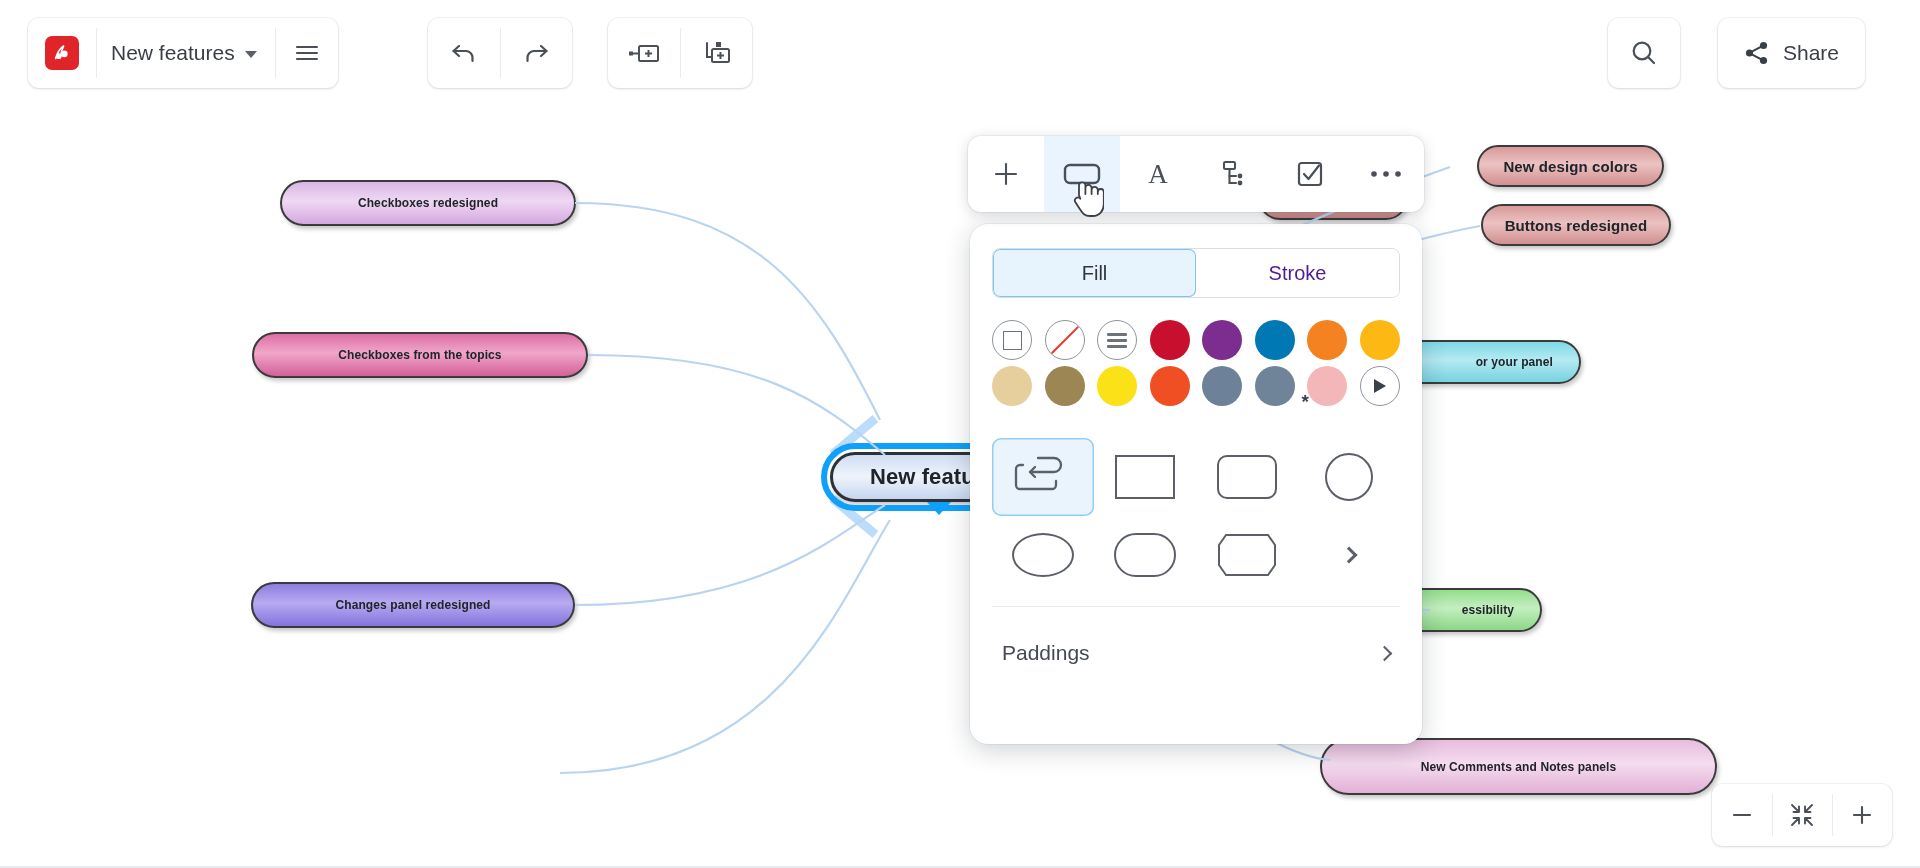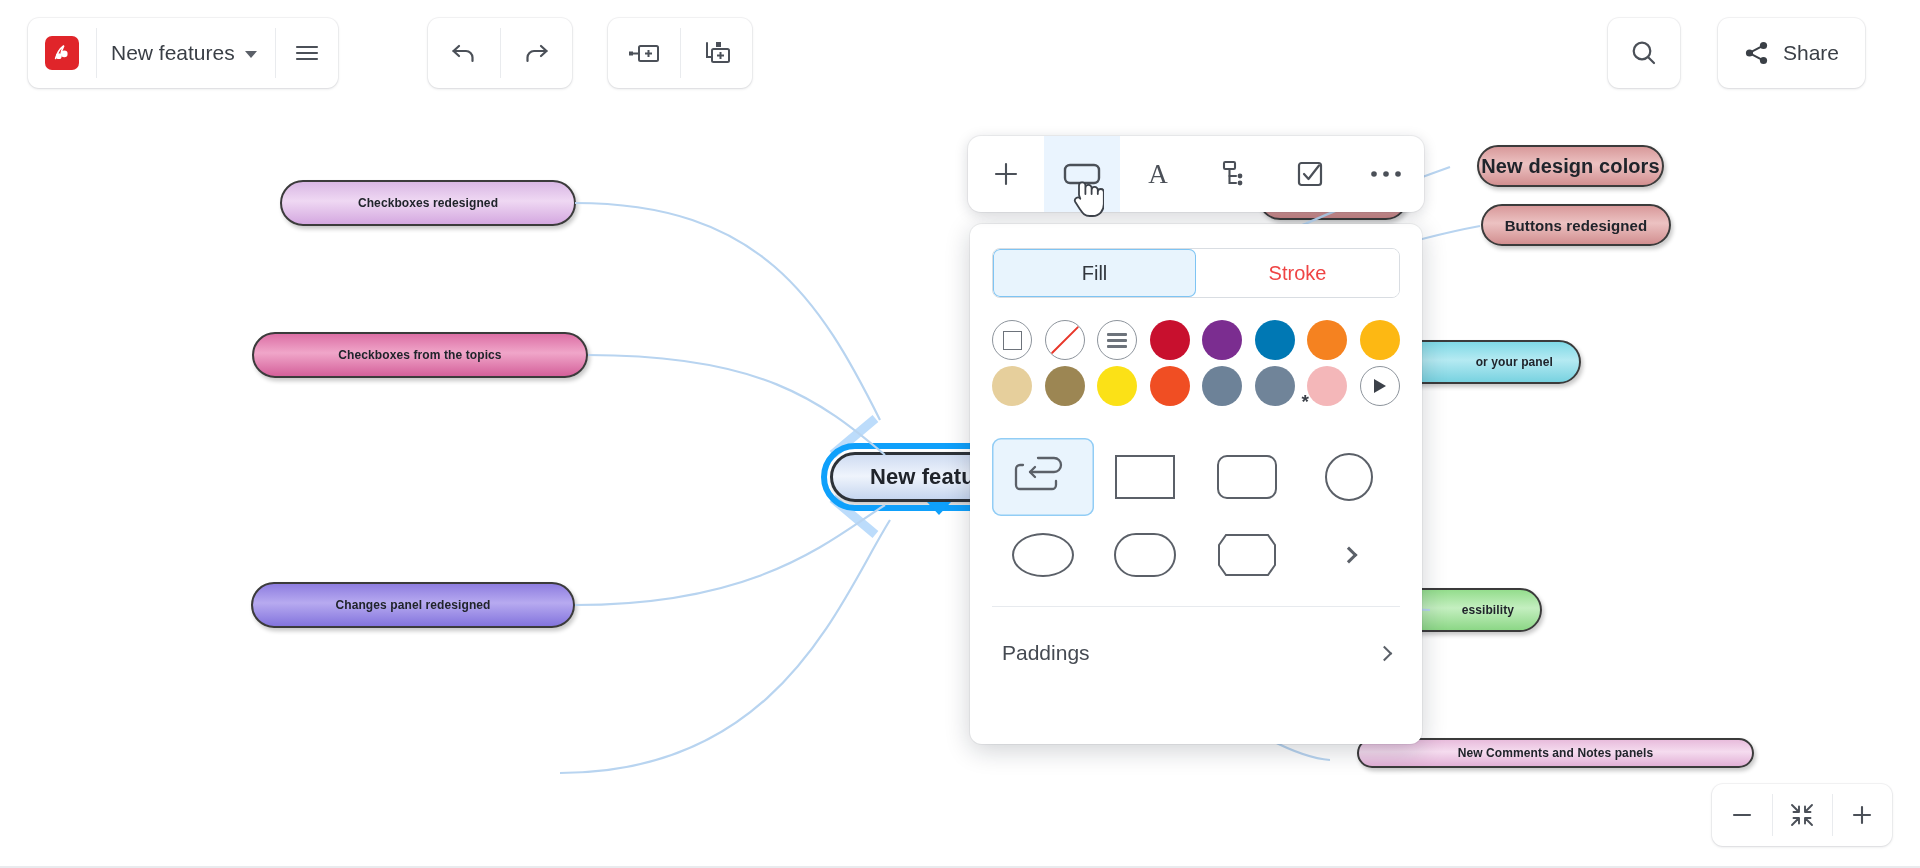--- a/index.html
+++ b/index.html
@@ -97,31 +97,31 @@
   }
   .fmt-btn {
     flex:1; display:flex; align-items:center; justify-content:center;
     cursor:pointer; color:#4b5058; border-radius:13px;
   }
   .fmt-btn.active { background:#eaf4fe; border-radius:0; }
 
   
   #shape-panel {
     position:absolute; left:970px; top:224px; width:452px; height:520px;
-    background:#fff; border-radius:12px;
+    background:#fff; border-radius:18px;
     box-shadow: 0 6px 26px rgba(16,24,40,.20), 0 0 0 1px rgba(16,24,40,.05);
     z-index:55;
   }
   .seg {
     position:absolute; left:22px; top:24px; width:408px; height:50px;
     display:flex; border:1px solid #d9dde2; border-radius:8px; overflow:hidden;
   }
   .seg-item {
     flex:1; display:flex; align-items:center; justify-content:center;
-    font-size:20px; color:#ef4444; cursor:pointer; background:#fff;
+    font-size:20px; color:#4c1d95; cursor:pointer; background:#fff;
   }
   .seg-item.active { background:#e8f4fd; color:#31363d; box-shadow: inset 0 0 0 1px #7ec4f3; border-radius:7px; }
 
   .swatch-rows { position:absolute; left:22px; top:96px; width:408px; }
   .swatch-row { display:flex; gap:0; justify-content:space-between; margin-bottom:6px; }
   .sw {
     width:40px; height:40px; border-radius:50%; cursor:pointer; position:relative;
     display:flex; align-items:center; justify-content:center;
   }
   .sw.outline { border:1.4px solid #8d949c; background:#fff; }
@@ -199,39 +199,39 @@
 
   <div class="node" style="left:252px;top:332px;width:336px;height:46px;background:linear-gradient(180deg,#dc6fa5 0%,#f0a6c9 45%,#d4609a 100%);">
     <span>Checkboxes from the topics</span>
   </div>
 
   <div class="node" style="left:251px;top:582px;width:324px;height:46px;background:linear-gradient(180deg,#8e7de0 0%,#b7aaf0 45%,#8374dd 100%);">
     <span>Changes panel redesigned</span>
   </div>
 
 
-  <div class="node" style="left:1477px;top:145px;width:187px;height:42px;background:linear-gradient(180deg,#d8999a 0%,#ecc2c2 45%,#d28f90 100%);font-size:20px;">
+  <div class="node" style="left:1477px;top:145px;width:187px;height:42px;background:linear-gradient(180deg,#d8999a 0%,#ecc2c2 45%,#d28f90 100%);font-size:15px;">
     <span>New design colors</span>
   </div>
 
   <div class="node" style="left:1481px;top:204px;width:190px;height:42px;background:linear-gradient(180deg,#d8999a 0%,#ecc2c2 45%,#d28f90 100%);font-size:15px;">
     <span>Buttons redesigned</span>
   </div>
 
   <div class="node" style="left:1258px;top:176px;width:150px;height:44px;background:linear-gradient(180deg,#cf8e8f 0%,#e8b8b8 45%,#c98687 100%);"></div>
 
   <div class="node" style="left:1222px;top:340px;width:359px;height:44px;background:linear-gradient(180deg,#7fd9e6 0%,#b5eaf2 45%,#78d2e0 100%);justify-content:flex-end;padding-right:26px;">
     <span>or your panel</span>
   </div>
 
   <div class="node" style="left:1230px;top:588px;width:312px;height:44px;background:linear-gradient(180deg,#94dd8d 0%,#c4efc0 45%,#8cd786 100%);justify-content:flex-end;padding-right:26px;">
     <span>essibility</span>
   </div>
 
-  <div class="node" style="left:1357px;top:738px;width:397px;height:30px;background:linear-gradient(180deg,#e8bcdc 0%,#f5dcef 45%,#e2b0d6 100%);">
+  <div class="node" style="left:1320px;top:738px;width:397px;height:57px;background:linear-gradient(180deg,#e8bcdc 0%,#f5dcef 45%,#e2b0d6 100%);">
     <span>New Comments and Notes panels</span>
   </div>
 
   <div class="node root" style="left:830px;top:452px;width:218px;height:50px;">
     <div class="root-inner">
       <span>New features</span>
     </div>
     <div class="root-sel"></div>
     <div class="root-caret"></div>
   </div>

